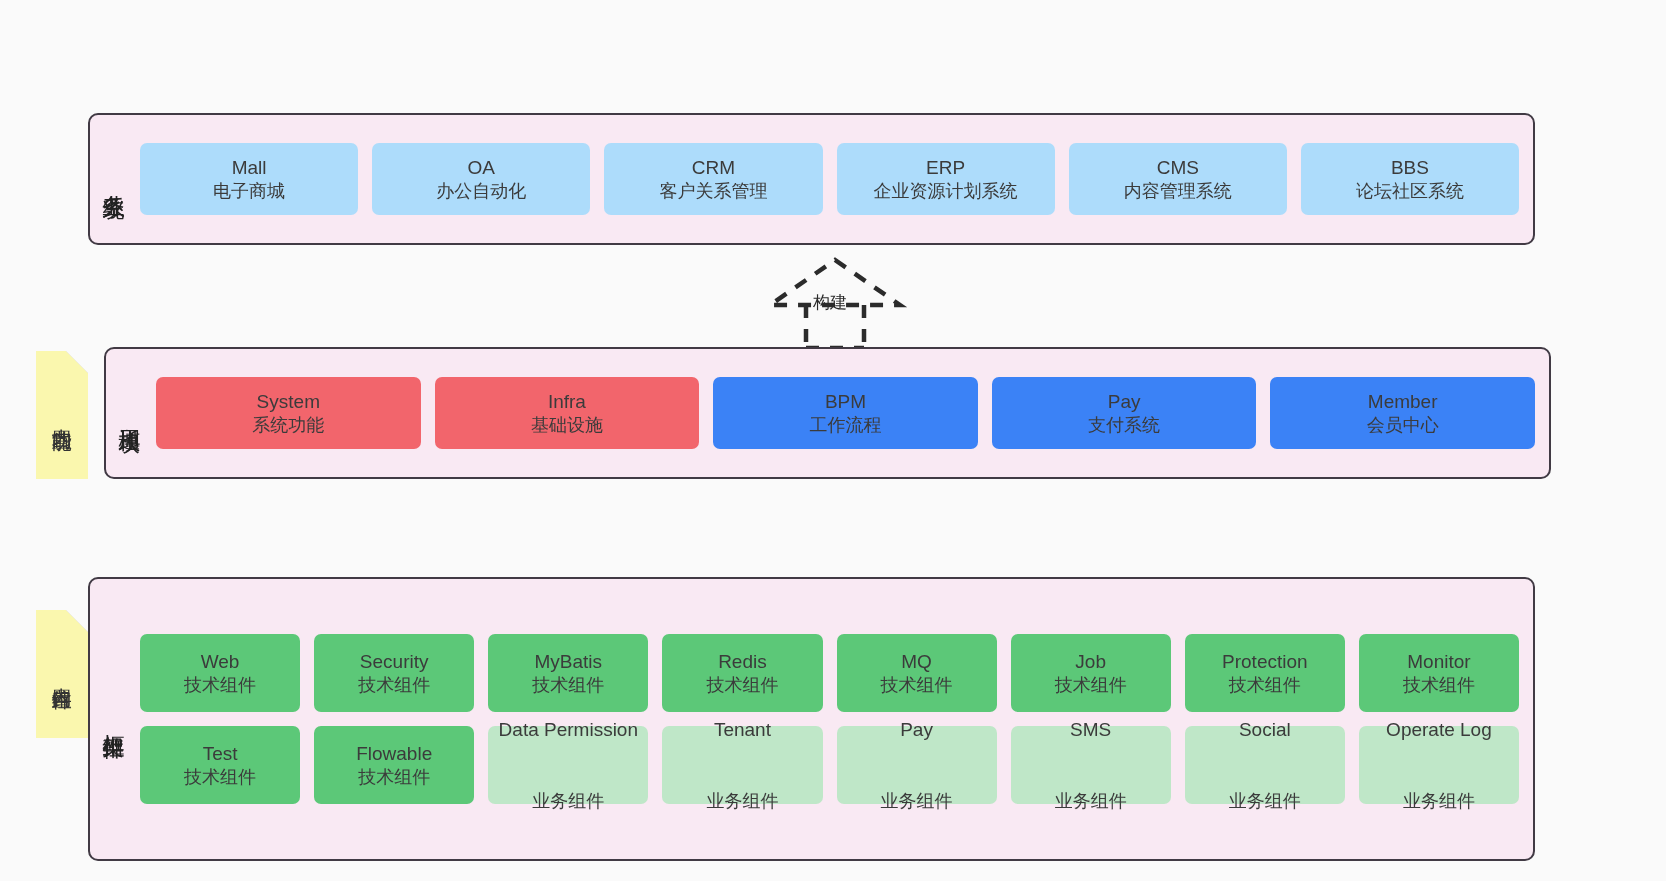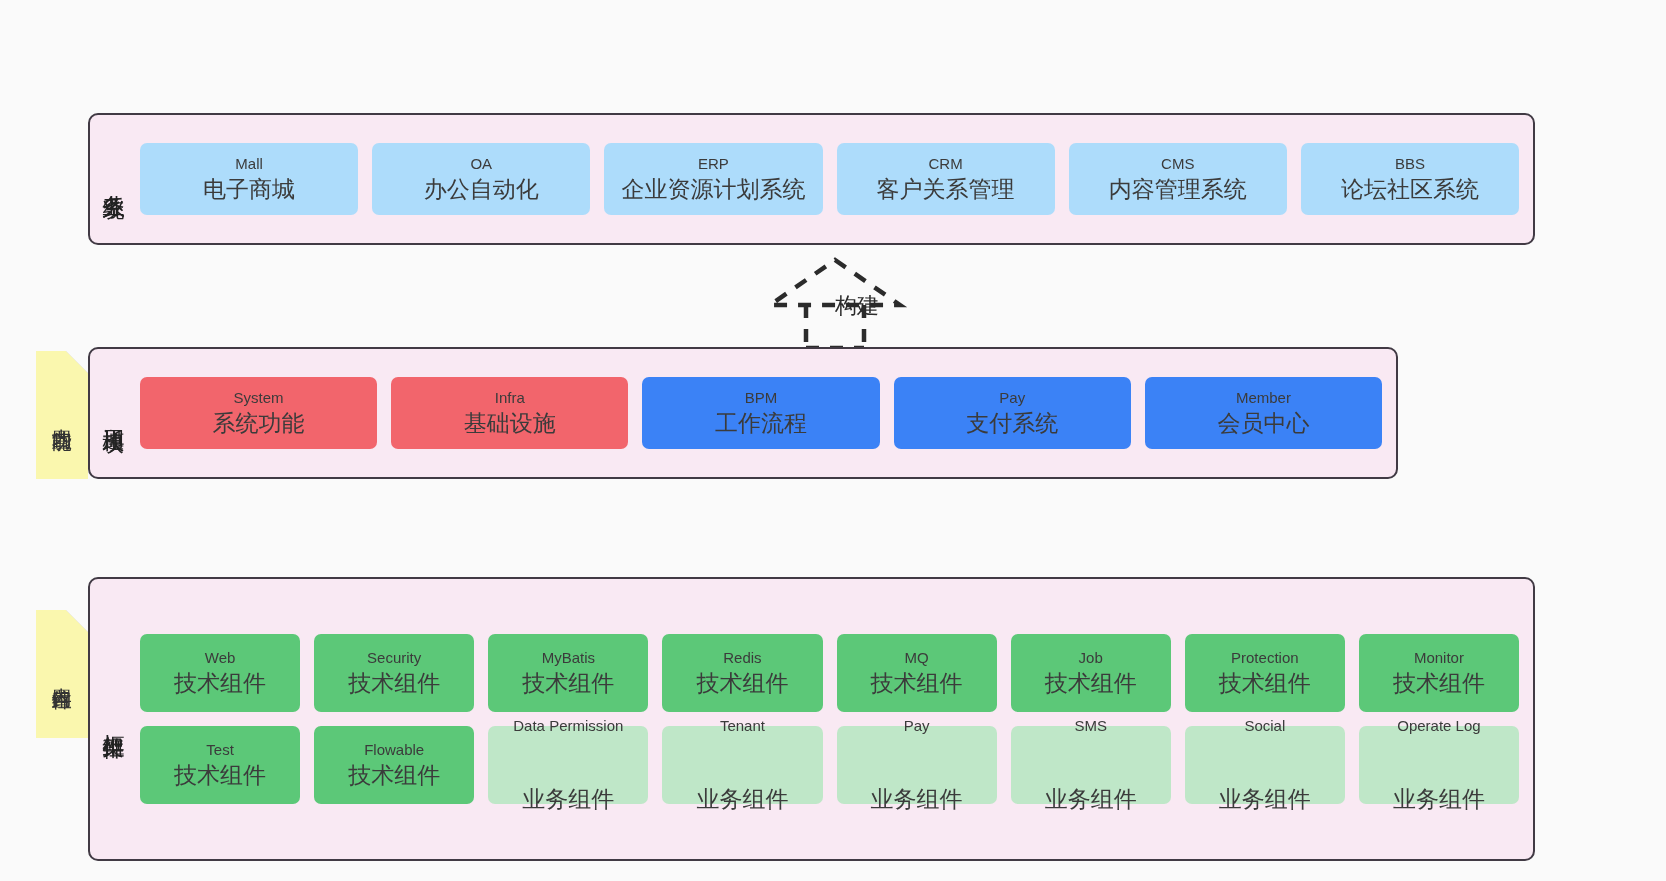--- a/index.html
+++ b/index.html
@@ -59,35 +59,35 @@
     align-items:center;
     justify-content:center;
     text-align:center;
     font-size:19px;
     line-height:1.32;
     color:#3b3b3b;
     box-sizing:border-box;
     padding:6px 4px;
     user-select:none;
   }
-  .card .c-en{font-size:15px;}
-  .card .c-cn{font-size:23px;}
+  .card .c-en{font-size:19px;}
+  .card .c-cn{font-size:18px;}
 
   
   .p-blue{background:#ADDCFB;}
   .p-red{background:#F2656C;}
   .p-pink{background:#3b82f6;}
   .p-green{background:#5CC878;}
   .p-greenlight{background:#BFE7C8;gap:48px;}
 
   
   #layer-business{left:88px;top:113px;width:1447px;height:132px;}
   #layer-business .card{height:72px;}
 
-  #layer-common{left:88px;top:347px;width:1310px;height:132px;align-items:center;}
+  #layer-common{left:104px;top:347px;width:1447px;height:132px;align-items:center;}
   #layer-common .card{height:72px;}
 
   #layer-framework{left:88px;top:577px;width:1447px;height:284px;}
   #layer-framework .card{height:78px;}
   #layer-framework .layer-body{gap:14px;}
 
   
   .sticky{
     position:absolute;
     width:52px;
@@ -121,26 +121,25 @@
     clip-path:polygon(100% 0,100% 100%,0 0);
   }
   #sticky-common{left:36px;top:351px;height:128px;}
   #sticky-framework{left:36px;top:610px;height:128px;}
 
   
   .connector{position:absolute;}
   .connector svg{display:block;overflow:visible;}
   .connector-label{
     position:absolute;
-    font-size:22px;
+    font-size:17px;
     color:#2b2b2b;
     background:transparent;
     white-space:nowrap;
     user-select:none;
-    margin-left:22px;
   }
   #connector-build{left:750px;top:258px;width:170px;height:90px;}
   #connector-build .connector-label{left:63px;top:33px;}
   #connector-impl{left:765px;top:488px;width:170px;height:90px;}
   #connector-impl .connector-label{left:63px;top:33px;}
 </style>
 </head>
 <body>
 
 <div class="stage">
@@ -151,26 +150,26 @@
       <div class="row">
         <div class="card p-blue">
           <span class="c-en">Mall</span>
           <span class="c-cn">电子商城</span>
         </div>
         <div class="card p-blue">
           <span class="c-en">OA</span>
           <span class="c-cn">办公自动化</span>
         </div>
         <div class="card p-blue">
+          <span class="c-en">CRM</span>
+          <span class="c-cn">客户关系管理</span>
+        </div>
+        <div class="card p-blue">
           <span class="c-en">ERP</span>
           <span class="c-cn">企业资源计划系统</span>
-        </div>
-        <div class="card p-blue">
-          <span class="c-en">CRM</span>
-          <span class="c-cn">客户关系管理</span>
         </div>
         <div class="card p-blue">
           <span class="c-en">CMS</span>
           <span class="c-cn">内容管理系统</span>
         </div>
         <div class="card p-blue">
           <span class="c-en">BBS</span>
           <span class="c-cn">论坛社区系统</span>
         </div>
       </div>

